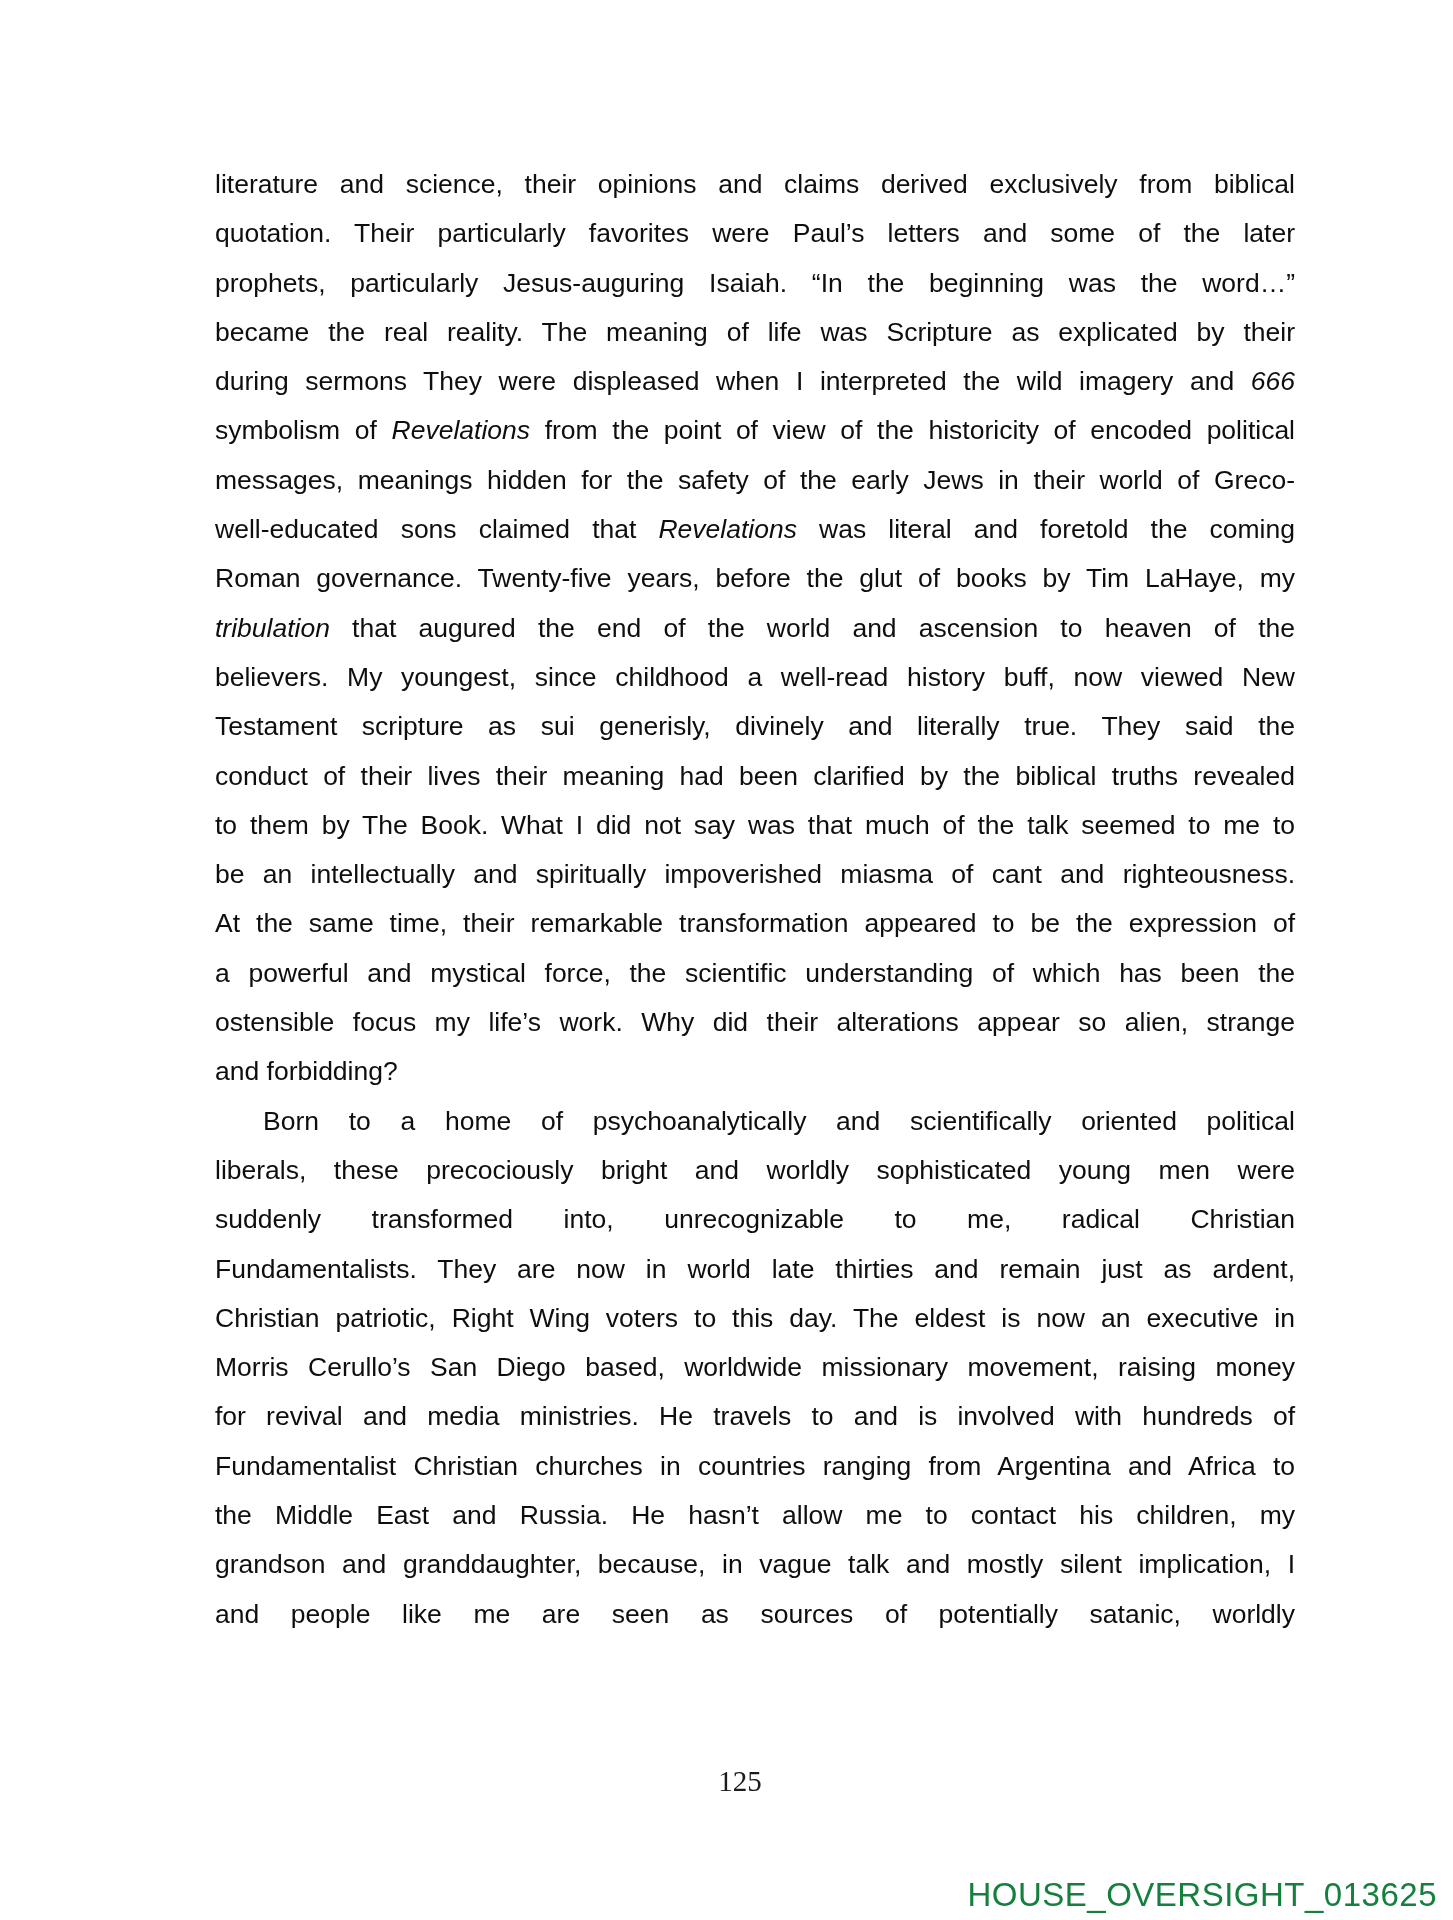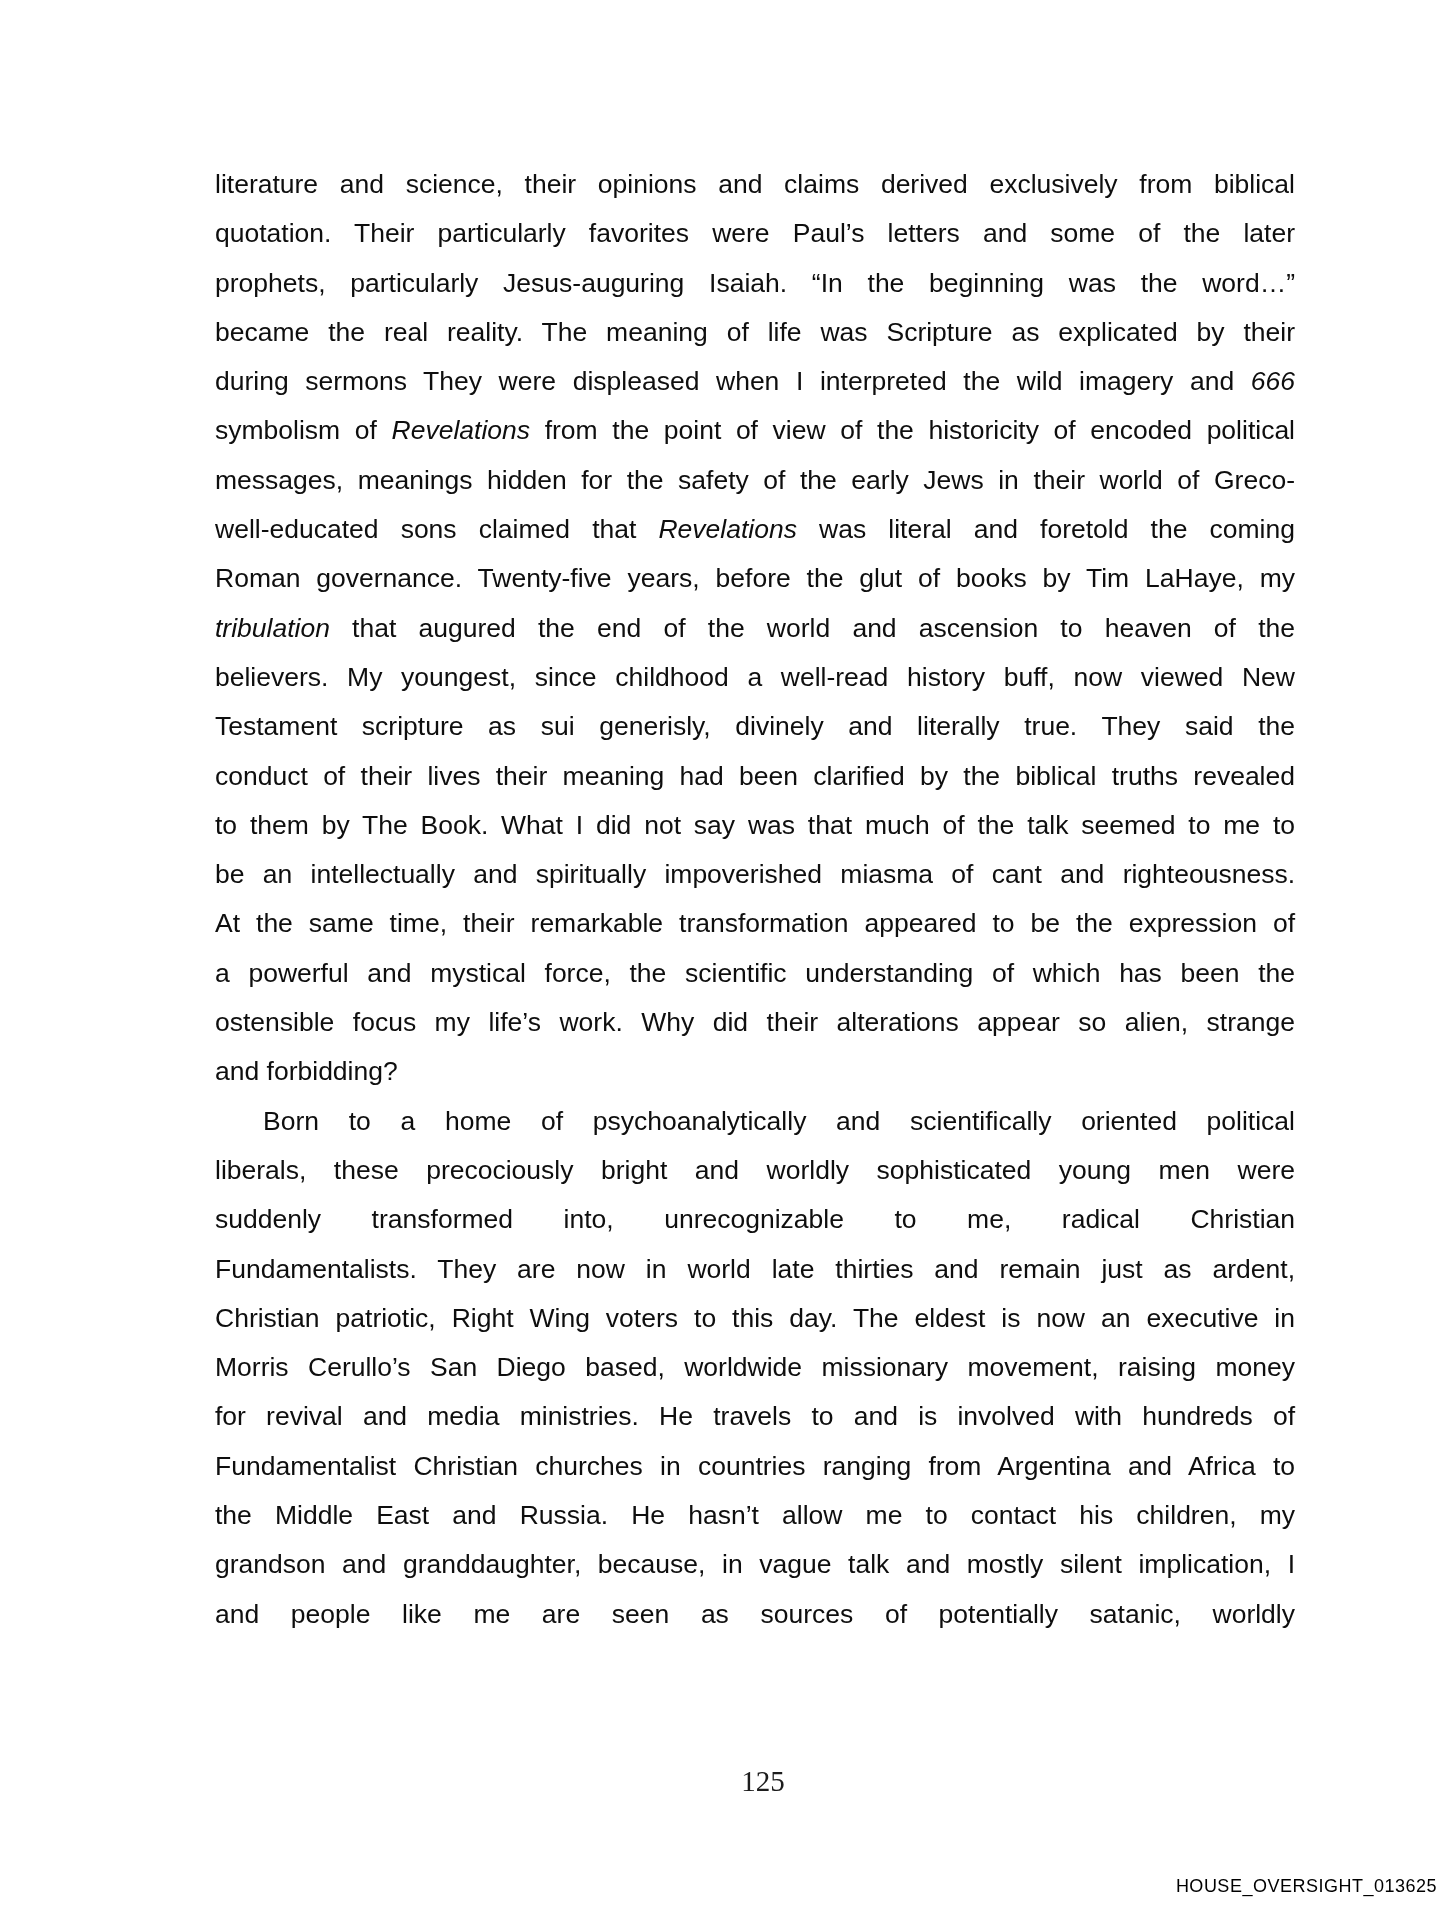--- a/index.html
+++ b/index.html
@@ -34,36 +34,36 @@
   .line.no-justify {
     text-align: center;
     text-align-last: left;
   }
   .line.first-indent {
     text-indent: 48px;
   }
   .line em { font-style: italic; }
   .page-number {
     position: absolute;
-    left: 211px;
+    left: 188px;
     top: 1765px;
     width: 1104px;
     text-align: center;
     font-family: "Liberation Serif", serif;
     font-size: 29px;
     color: #1c1c1c;
   }
   .bates {
     position: absolute;
     right: 16px;
     top: 1876px;
     font-family: "Liberation Sans", sans-serif;
-    font-size: 18px;
+    font-size: 33px;
     letter-spacing: 0.5px;
-    color: #000000;
+    color: #15803d;
   }
 </style>
 </head>
 <body>
 
 <div class="page">
   <div class="text-block">
       <div class="paragraph">
         <div class="line"><span>literature and science, their opinions and claims derived exclusively from biblical</span></div>
         <div class="line"><span>quotation. Their particularly favorites were Paul’s letters and some of the later</span></div>

